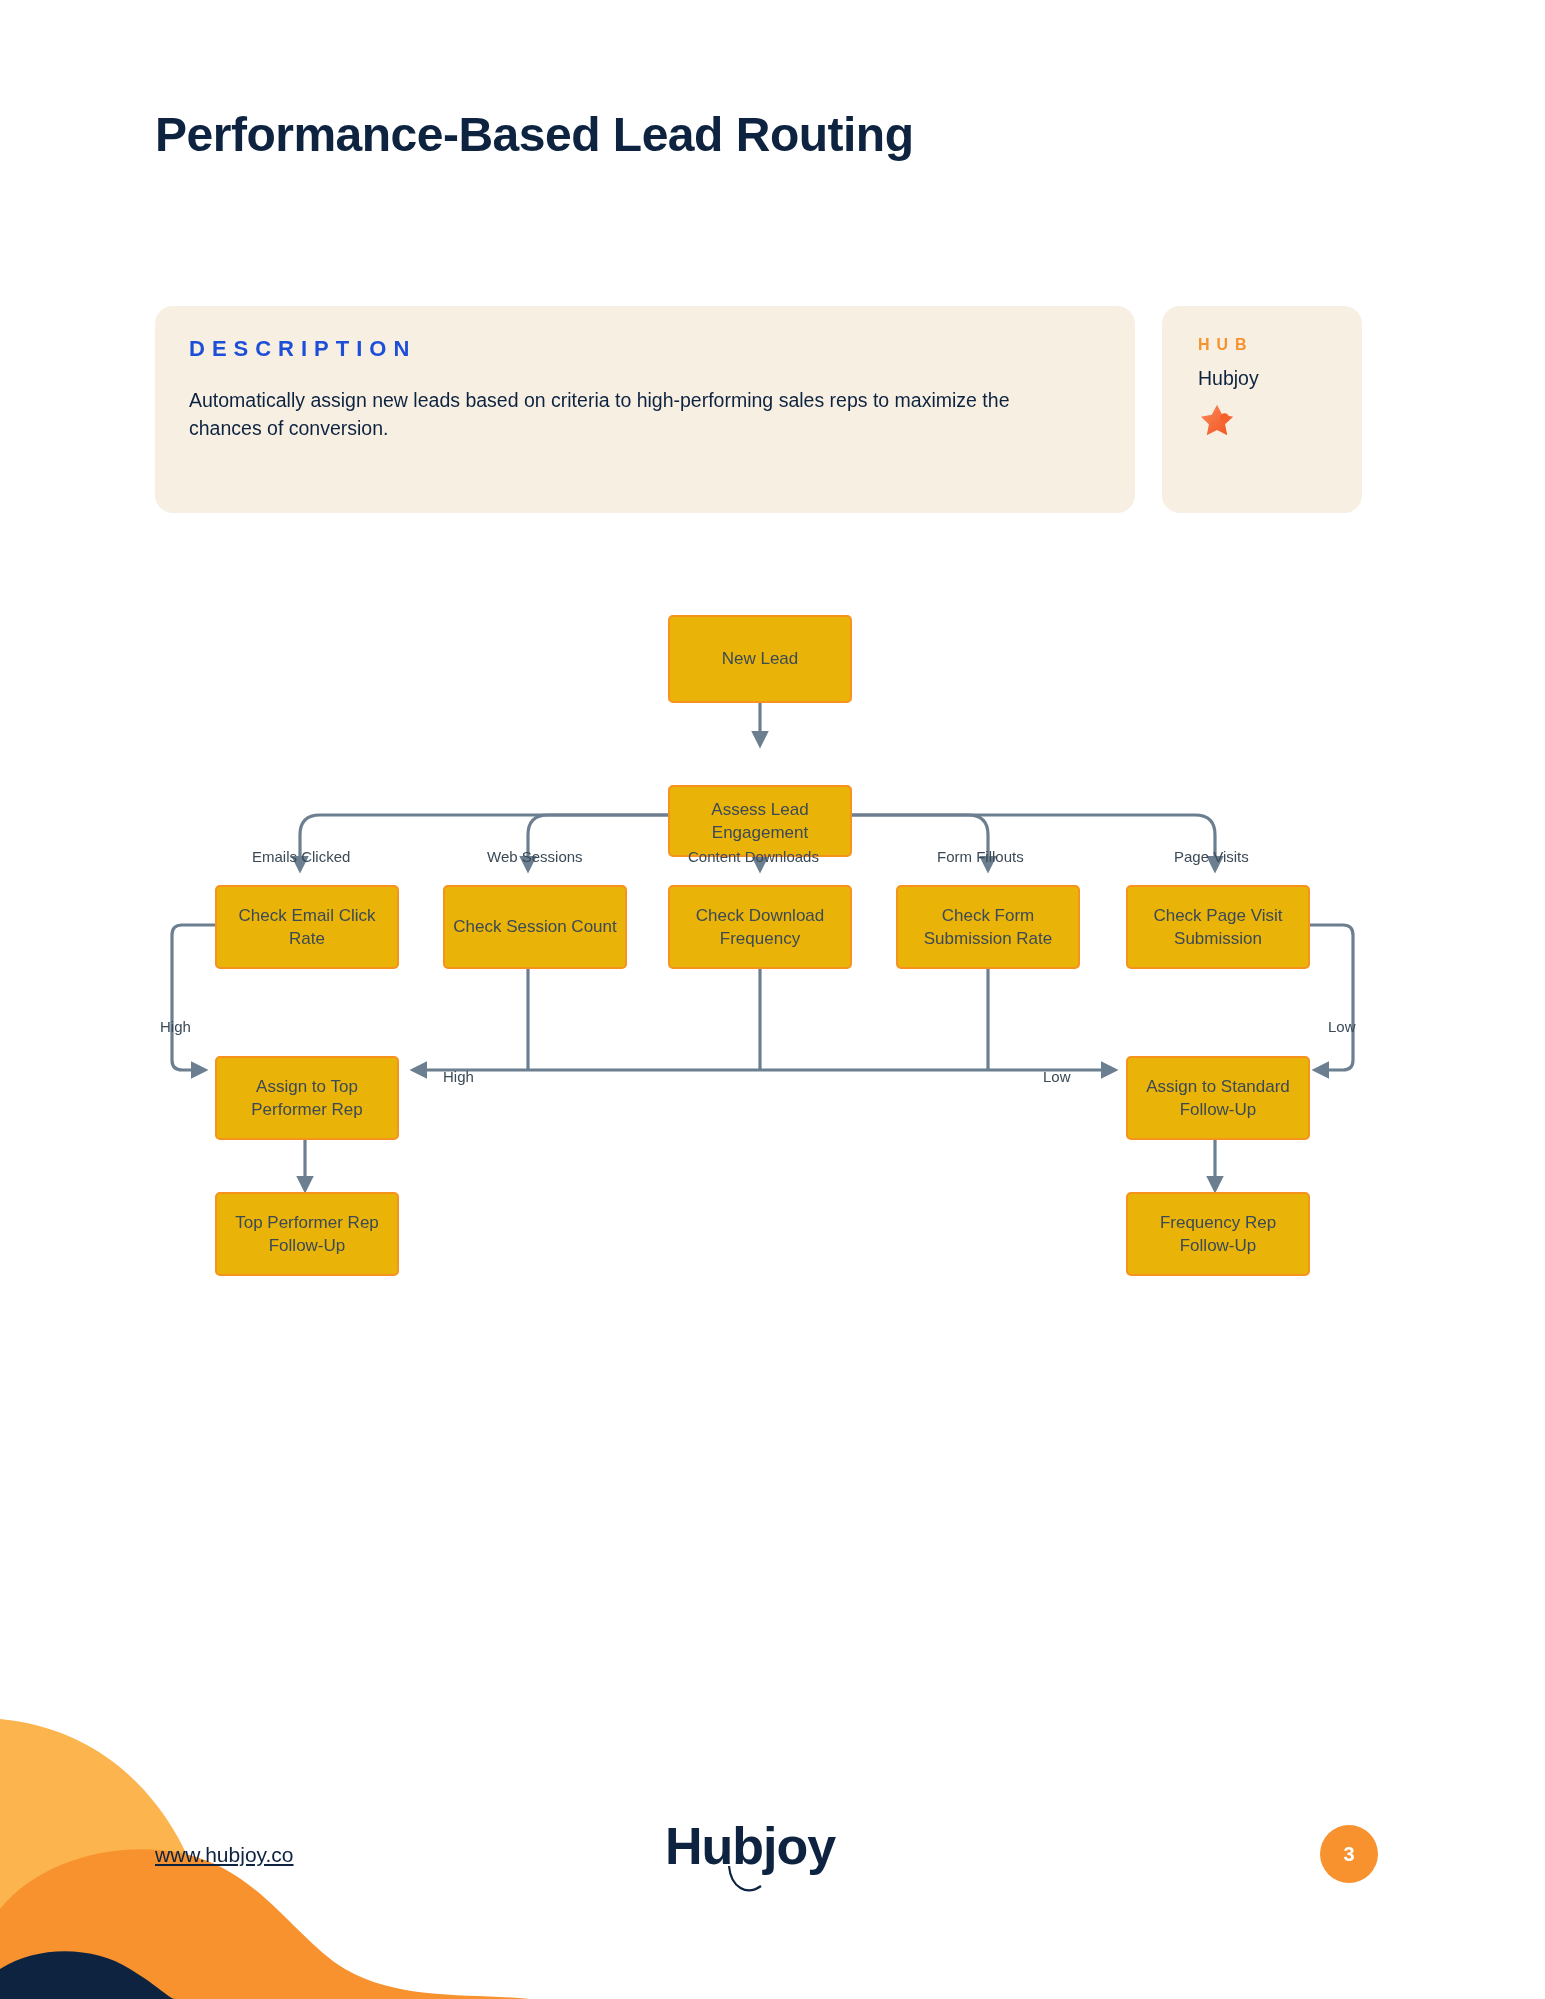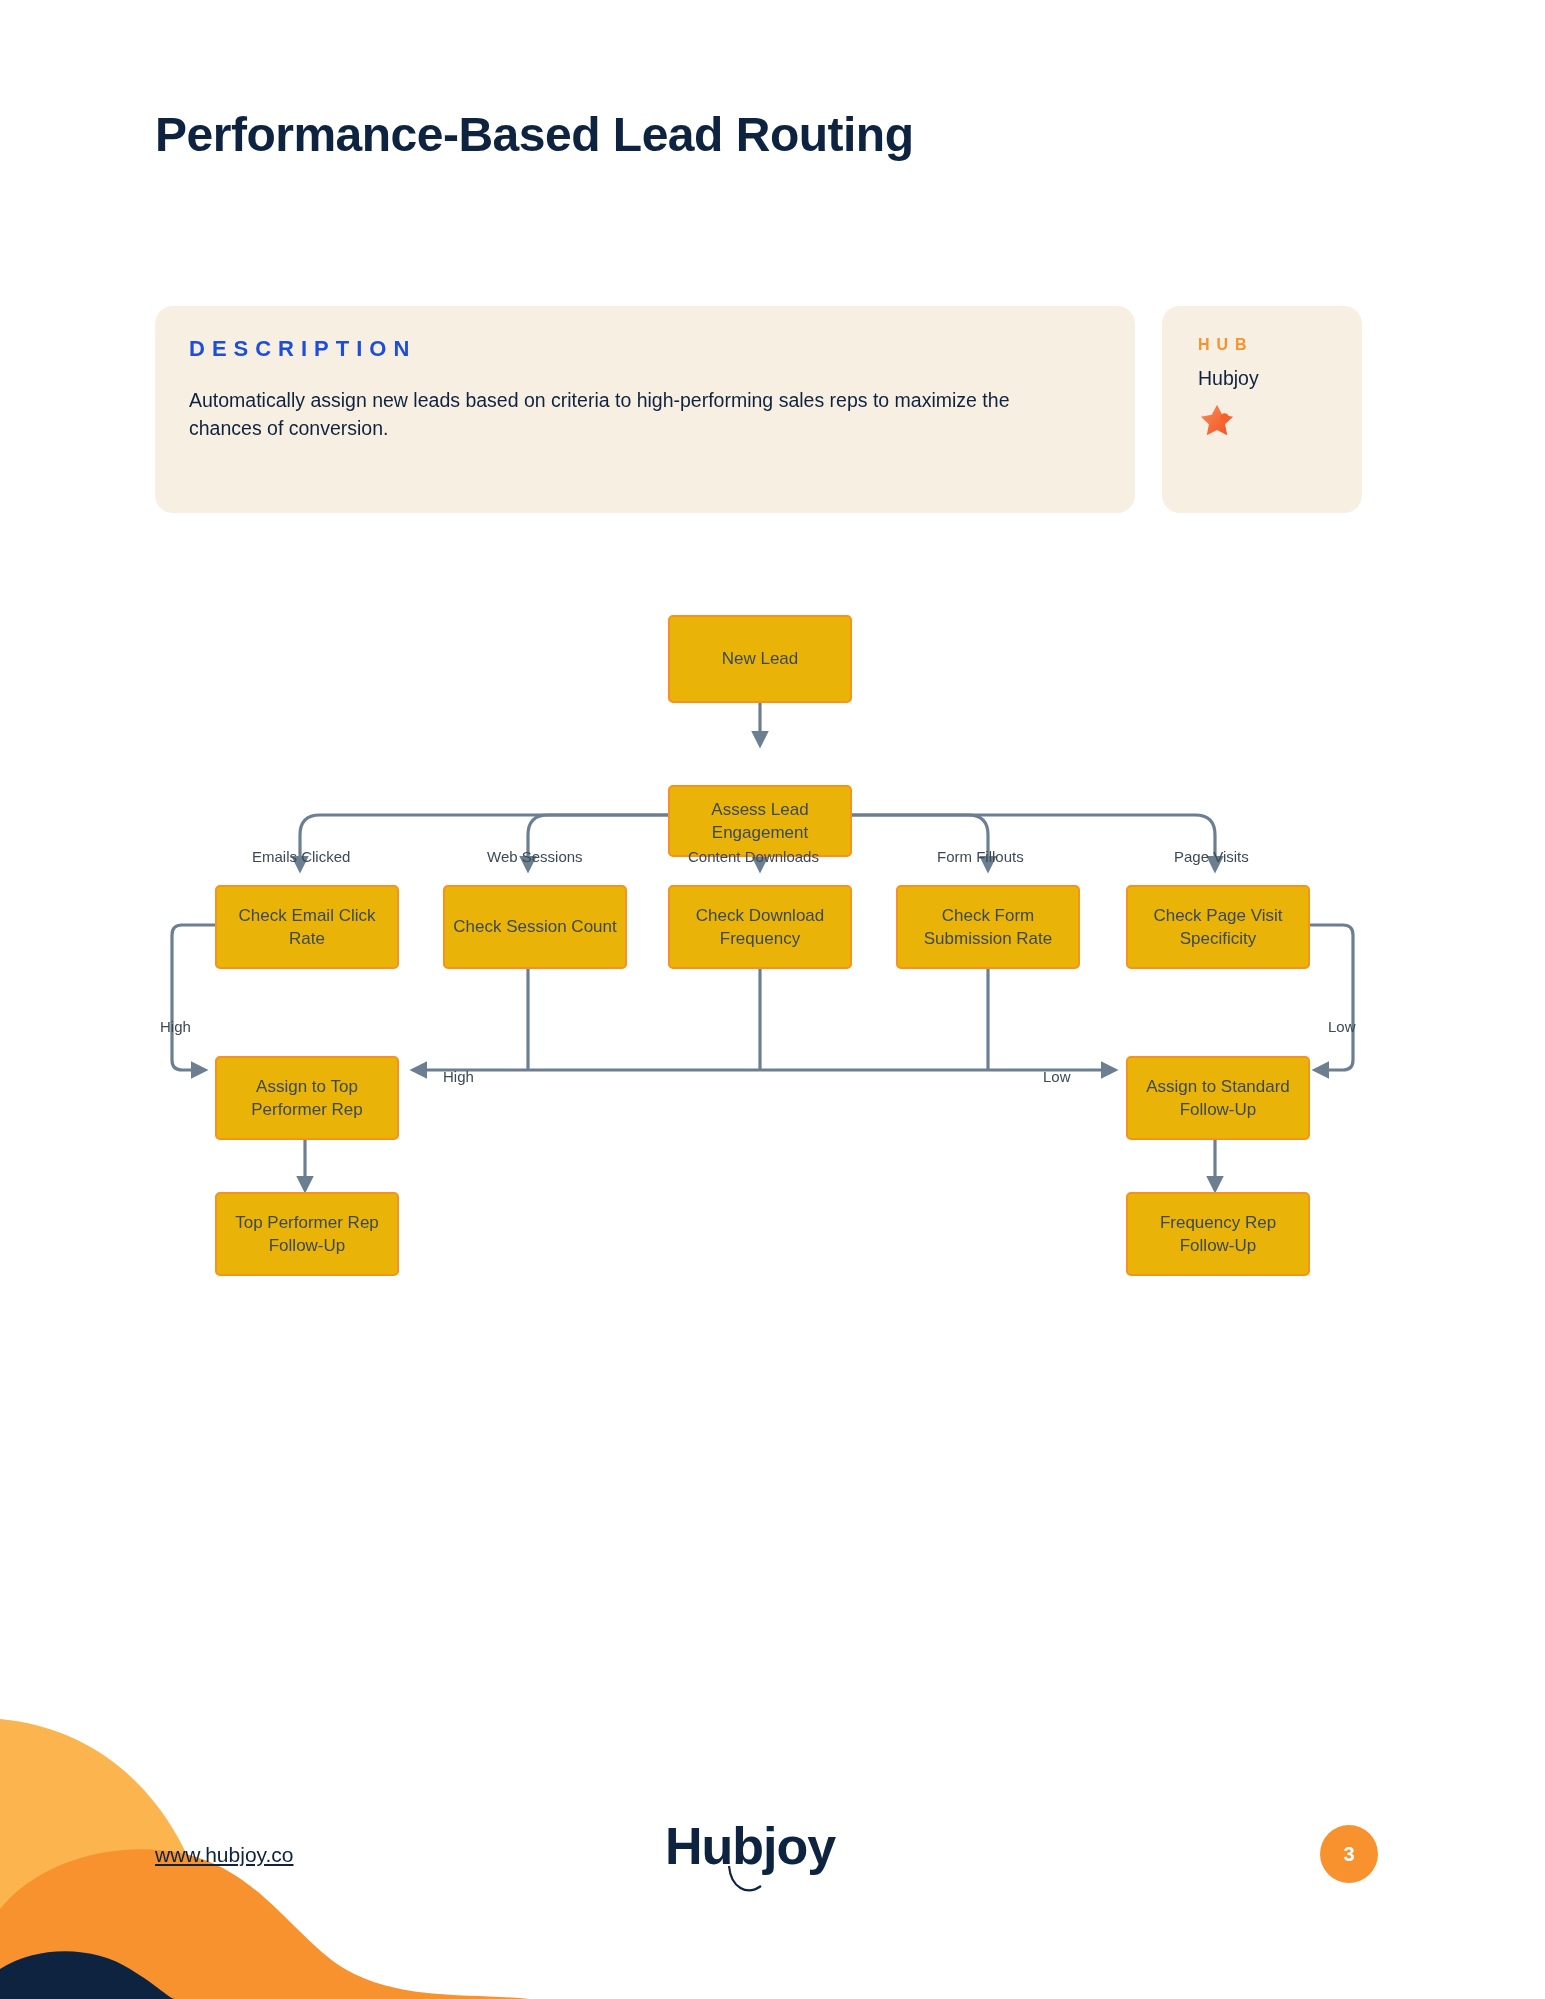--- a/index.html
+++ b/index.html
@@ -200,21 +200,21 @@
   <div class="node" style="left:668px; top:215px; width:184px; height:72px;">Assess Lead Engagement</div>
 
   <div class="node" style="left:215px; top:315px; width:184px; height:84px;">Check Email Click Rate</div>
 
   <div class="node" style="left:443px; top:315px; width:184px; height:84px;">Check Session Count</div>
 
   <div class="node" style="left:668px; top:315px; width:184px; height:84px;">Check Download Frequency</div>
 
   <div class="node" style="left:896px; top:315px; width:184px; height:84px;">Check Form Submission Rate</div>
 
-  <div class="node" style="left:1126px; top:315px; width:184px; height:84px;">Check Page Visit Specificity</div>
+  <div class="node" style="left:1126px; top:315px; width:184px; height:84px;">Check Page Visit Submission</div>
 
   <div class="node" style="left:215px; top:486px; width:184px; height:84px;">Assign to Top Performer Rep</div>
 
   <div class="node" style="left:1126px; top:486px; width:184px; height:84px;">Assign to Standard Follow-Up</div>
 
   <div class="node" style="left:215px; top:622px; width:184px; height:84px;">Top Performer Rep Follow-Up</div>
 
   <div class="node" style="left:1126px; top:622px; width:184px; height:84px;">Frequency Rep Follow-Up</div>
 
   <div class="edge-label" style="left:252px; top:278px;">Emails Clicked</div>

